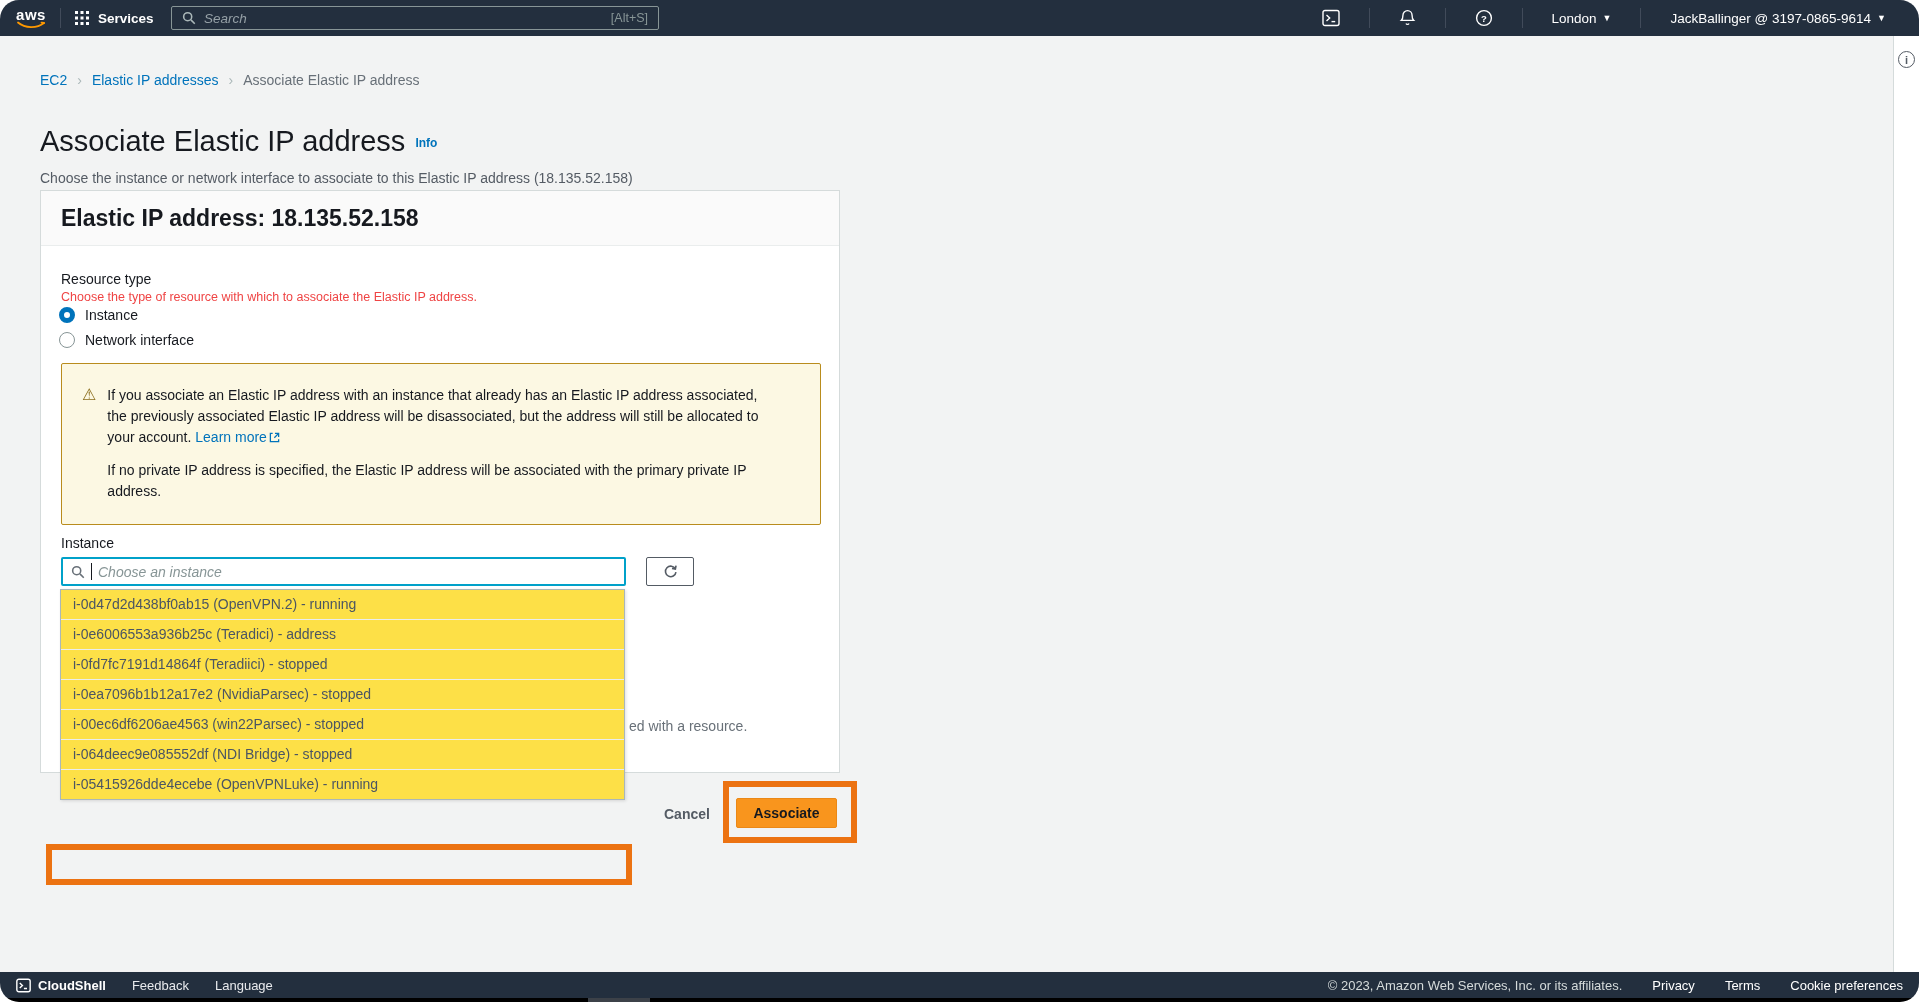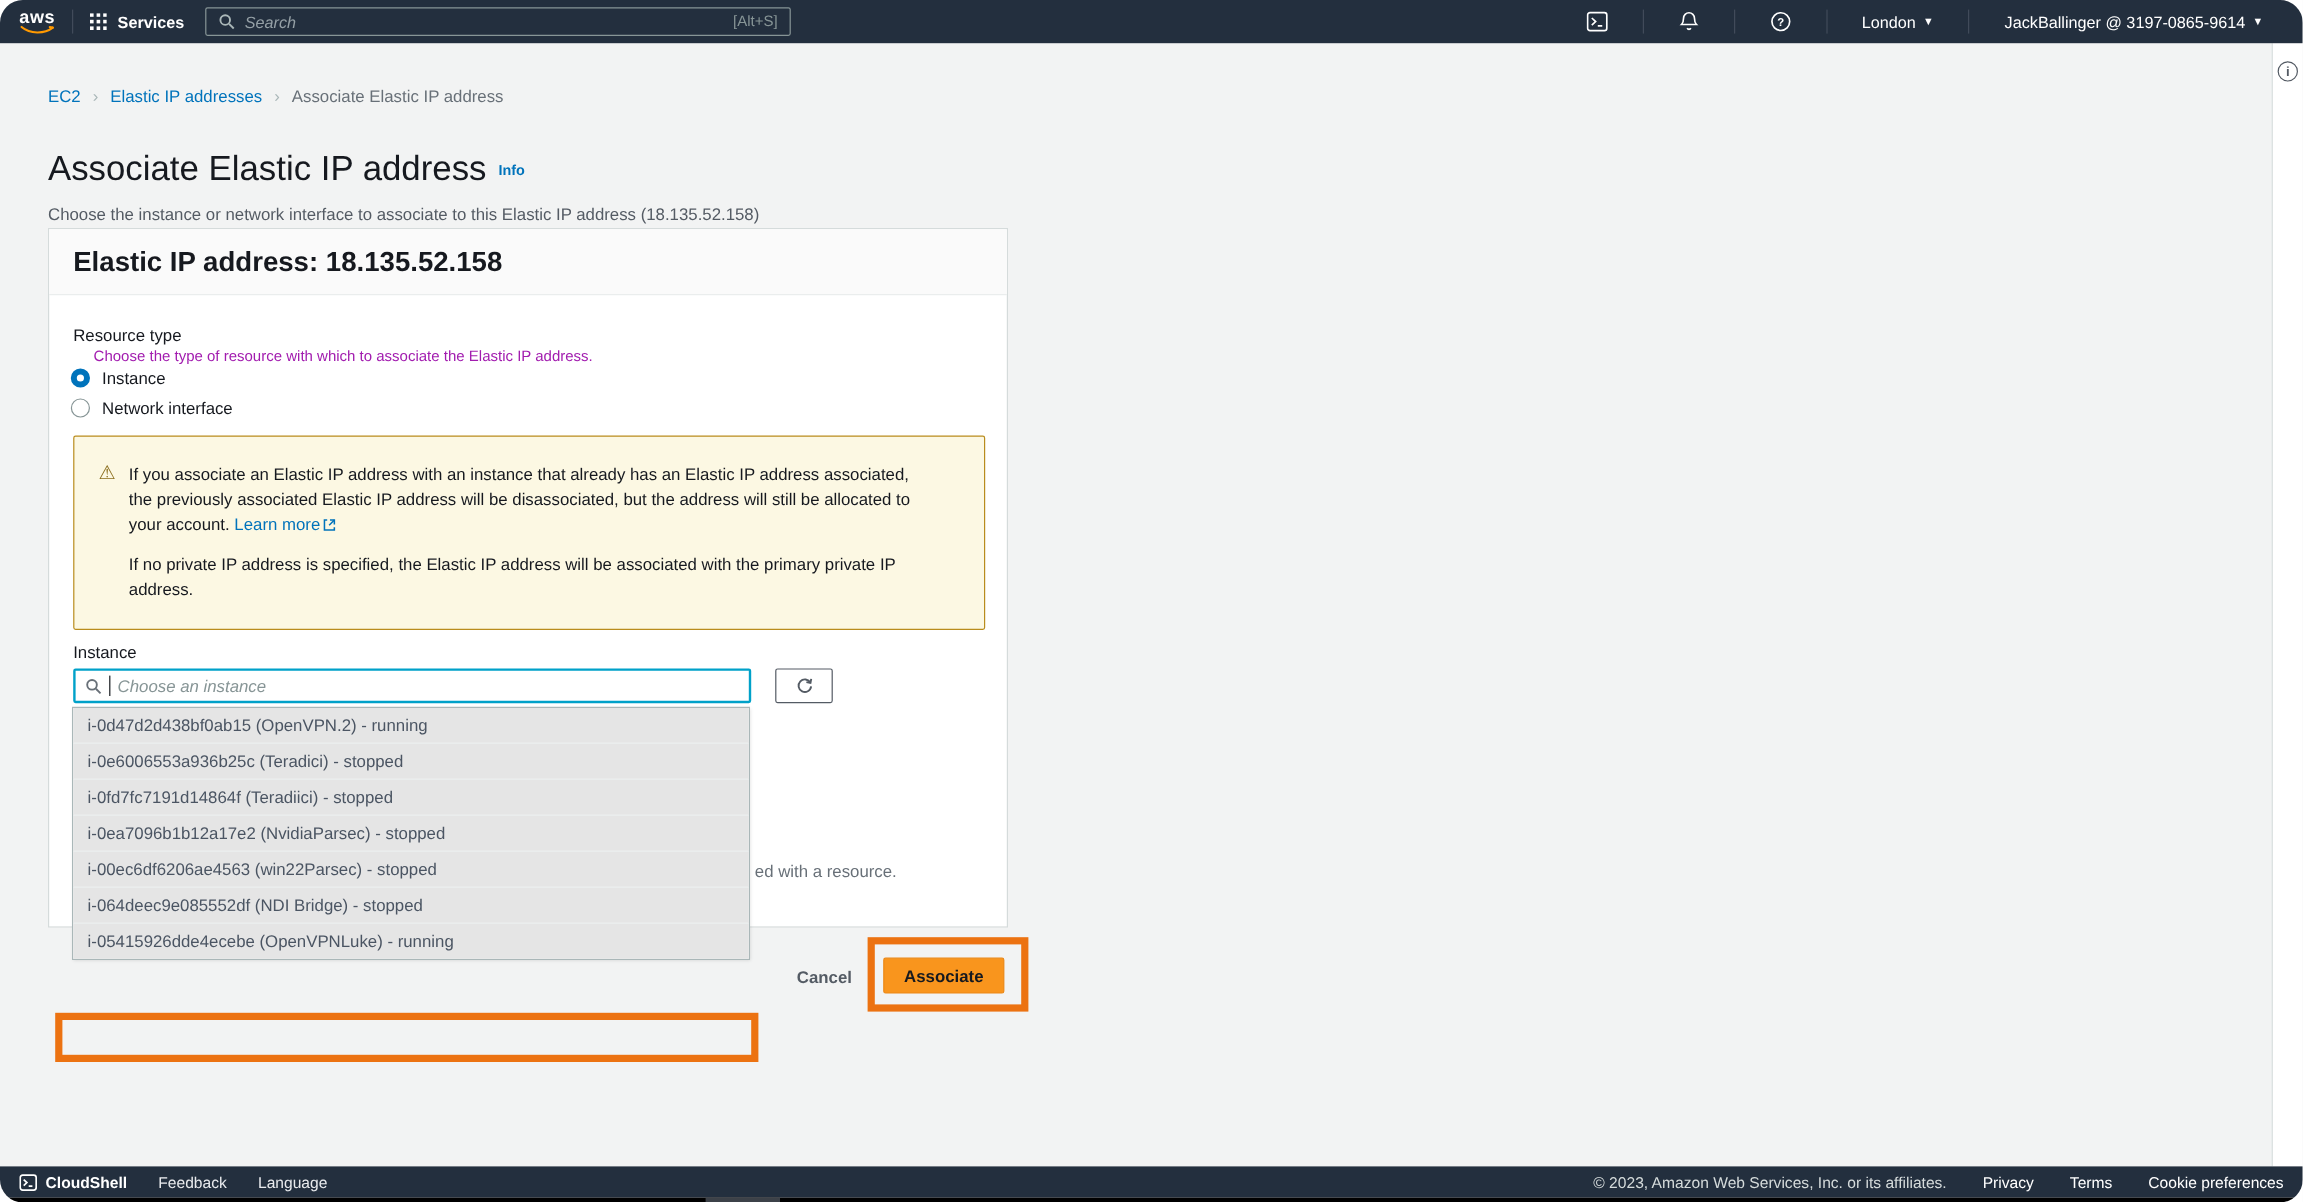--- a/index.html
+++ b/index.html
@@ -27,42 +27,42 @@
   .crumb-link{color:#0073bb;text-decoration:none;cursor:pointer;}
   .crumb-sep{color:#aab7b8;font-size:14px;}
   .crumb-current{color:#687078;}
   .page-title{position:absolute;left:40px;top:106px;font-size:29px;font-weight:400;color:#16191f;}
   .info-link{font-size:12px;font-weight:700;color:#0073bb;margin-left:10px;vertical-align:4px;cursor:pointer;}
   .page-desc{position:absolute;left:40px;top:156px;font-size:14px;color:#545b64;}
   
   .card{position:absolute;left:40px;top:190px;width:800px;height:583px;background:#fff;border:1px solid #d5dbdb;box-sizing:border-box;}
   .card-header{height:55px;background:#fafafa;border-bottom:1px solid #eaeded;display:flex;align-items:center;padding:0 20px;font-size:23px;font-weight:700;color:#16191f;box-sizing:border-box;}
   .fld-label{position:absolute;left:20px;font-size:14px;color:#16191f;}
-  .fld-desc{position:absolute;left:20px;font-size:12.5px;color:#a21caf;margin-left:17px;}
+  .fld-desc{position:absolute;left:20px;font-size:12.5px;color:#ef4444;}
   .radio-row{position:absolute;left:18px;display:flex;align-items:center;gap:10px;font-size:14px;color:#16191f;cursor:pointer;}
   .radio-dot{width:16px;height:16px;border-radius:50%;box-sizing:border-box;background:#fff;}
   .radio-dot.checked{border:5px solid #0073bb;}
   .radio-dot.unchecked{border:1px solid #879596;}
   
   .warning{position:absolute;left:20px;top:172px;width:760px;height:162px;background:#fcf8e3;border:1px solid #b98c1d;border-radius:2px;box-sizing:border-box;padding:21px 18px 0 20px;display:flex;gap:11px;}
   .warn-icon{font-size:16px;color:#8a6d1c;line-height:20px;}
   .warn-text{font-size:14px;color:#16191f;line-height:21px;width:670px;}
   .warn-p2{margin-top:12px;}
   .learn-more{color:#0073bb;cursor:pointer;}
   .ext-icon{margin-left:2px;vertical-align:-1px;}
   
   .combo{position:absolute;left:20px;top:366px;width:565px;height:29px;border:2px solid #00a1c9;border-radius:2px;background:#fff;box-sizing:border-box;display:flex;align-items:center;padding:0 8px;gap:6px;}
   .combo input{flex:1;border:none;outline:none;font-size:14px;font-family:inherit;color:#16191f;padding:0;}
   .combo input::placeholder{color:#879596;font-style:italic;}
   .text-caret{width:1px;height:17px;background:#16191f;}
   .refresh-btn{position:absolute;left:605px;top:366px;width:48px;height:29px;border:1px solid #545b64;border-radius:2px;background:#fff;display:flex;align-items:center;justify-content:center;cursor:pointer;box-sizing:border-box;}
   .fragment{position:absolute;left:588px;top:527px;font-size:14px;color:#687078;white-space:nowrap;}
   
   .dropdown{position:absolute;left:60px;top:589px;width:565px;background:#fff;border:1px solid #aab7b8;box-sizing:border-box;z-index:10;box-shadow:1px 1px 3px rgba(0,0,0,.12);}
-  .opt{height:29px;line-height:29px;padding-left:12px;font-size:14px;color:#4b5563;background:#e5e5e5;border-top:1px solid #eaeded;cursor:pointer;white-space:nowrap;overflow:hidden;}
+  .opt{height:29px;line-height:29px;padding-left:12px;font-size:14px;color:#4b5563;background:#fde047;border-top:1px solid #eaeded;cursor:pointer;white-space:nowrap;overflow:hidden;}
   .opt:first-child{border-top:none;}
   .opt.selected{background:#f4f5f5;}
   
   .cancel-btn{position:absolute;left:658px;top:805px;font-size:14px;font-weight:700;color:#545b64;z-index:5;cursor:pointer;background:none;border:none;font-family:inherit;}
   .associate-btn{position:absolute;left:736px;top:798px;width:101px;height:30px;background:#f9951d;border:1px solid #eb8816;border-radius:2px;color:#16191f;font-size:14px;font-weight:700;z-index:25;cursor:pointer;font-family:inherit;}
   
   .annotation{position:absolute;border:6px solid #ec7211;z-index:30;pointer-events:none;box-sizing:border-box;}
   .ann-item{left:46px;top:844px;width:586px;height:41px;}
   .ann-assoc{left:723px;top:781px;width:134px;height:62px;}
   
@@ -207,21 +207,21 @@
         <path d="M13.2 5.3 A5.6 5.6 0 1 0 13.8 8.6" fill="none" stroke="#545b64" stroke-width="1.7"></path>
         <path d="M13.9 1.8 L13.2 5.4 L9.6 4.7" fill="none" stroke="#545b64" stroke-width="1.7"></path>
       </svg>
     </button>
 
     <span class="fragment">ed with a resource.</span>
   </section>
 
   <div class="dropdown">
     <div class="opt">i-0d47d2d438bf0ab15 (OpenVPN.2) - running</div>
-    <div class="opt">i-0e6006553a936b25c (Teradici) - stopped</div>
+    <div class="opt">i-0e6006553a936b25c (Teradici) - address</div>
     <div class="opt">i-0fd7fc7191d14864f (Teradiici) - stopped</div>
     <div class="opt">i-0ea7096b1b12a17e2 (NvidiaParsec) - stopped</div>
     <div class="opt">i-00ec6df6206ae4563 (win22Parsec) - stopped</div>
     <div class="opt">i-064deec9e085552df (NDI Bridge) - stopped</div>
     <div class="opt">i-05415926dde4ecebe (OpenVPNLuke) - running</div>
   </div>
 
   <button class="cancel-btn">Cancel</button>
   <button class="associate-btn">Associate</button>
 

